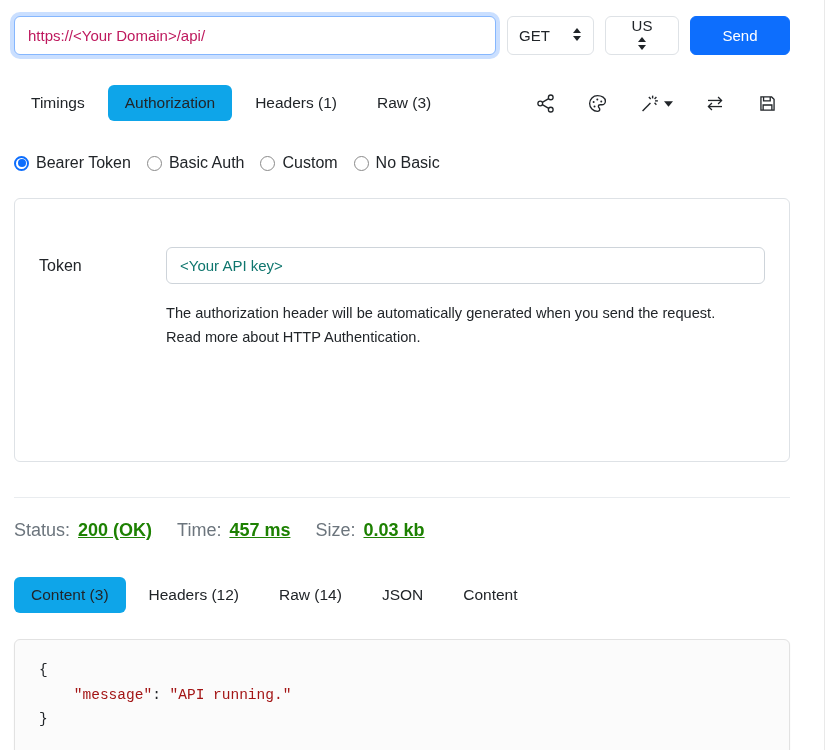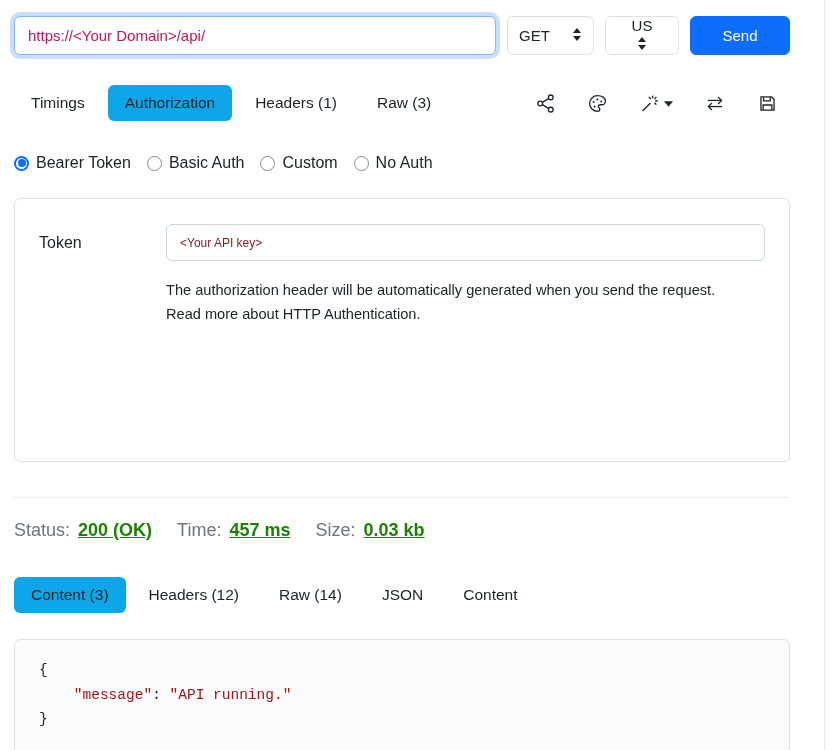--- a/index.html
+++ b/index.html
@@ -54,25 +54,25 @@
   .radio-dot.checked::after {
     content:""; position:absolute; inset:1.5px; border-radius:50%; background:#0d6efd;
   }
   .radio-label { font-size:16px; color:#212529; }
 
   
   .auth-panel {
     margin-top:26px; height:264px; border:1px solid #dee2e6; border-radius:6px;
     padding:25px 24px; background:#fff;
   }
-  .token-row { display:flex; align-items:center; }
+  .token-row { display:flex; align-items:center;margin-top:23px; }
   .token-label { width:127px; font-size:16px; color:#212529; flex:none; }
   .token-input {
     width:603px; height:37px; border:1px solid #ced4da; border-radius:6px;
-    padding:0 13px; font-size:12px; color:#7f1d1d; outline:none;
+    padding:0 13px; font-size:15px; color:#0f766e; outline:none;
     font-family:"Liberation Sans",sans-serif;
   }
   .help-text {
     margin-left:127px; margin-top:17px; width:586px;
     font-size:14.6px; line-height:24px; color:#212529;
   }
 
   
   .divider { margin-top:35px; height:1px; background:#e9ecef; border:none; }
   .status-row { margin-top:22px; display:flex; gap:25px; font-size:18px; align-items:baseline; }
@@ -192,21 +192,21 @@
     <label class="radio-item">
       <span class="radio-dot"></span>
       <span class="radio-label">Basic Auth</span>
     </label>
     <label class="radio-item">
       <span class="radio-dot"></span>
       <span class="radio-label">Custom</span>
     </label>
     <label class="radio-item">
       <span class="radio-dot"></span>
-      <span class="radio-label">No Auth</span>
+      <span class="radio-label">No Basic</span>
     </label>
   </div>
 
   <div class="auth-panel">
     <div class="token-row">
       <span class="token-label">Token</span>
       <input class="token-input" type="text" value="&lt;Your API key&gt;" style="">
     </div>
     <div class="help-text">The authorization header will be automatically generated when you send the request. Read more about HTTP Authentication.</div>
   </div>

